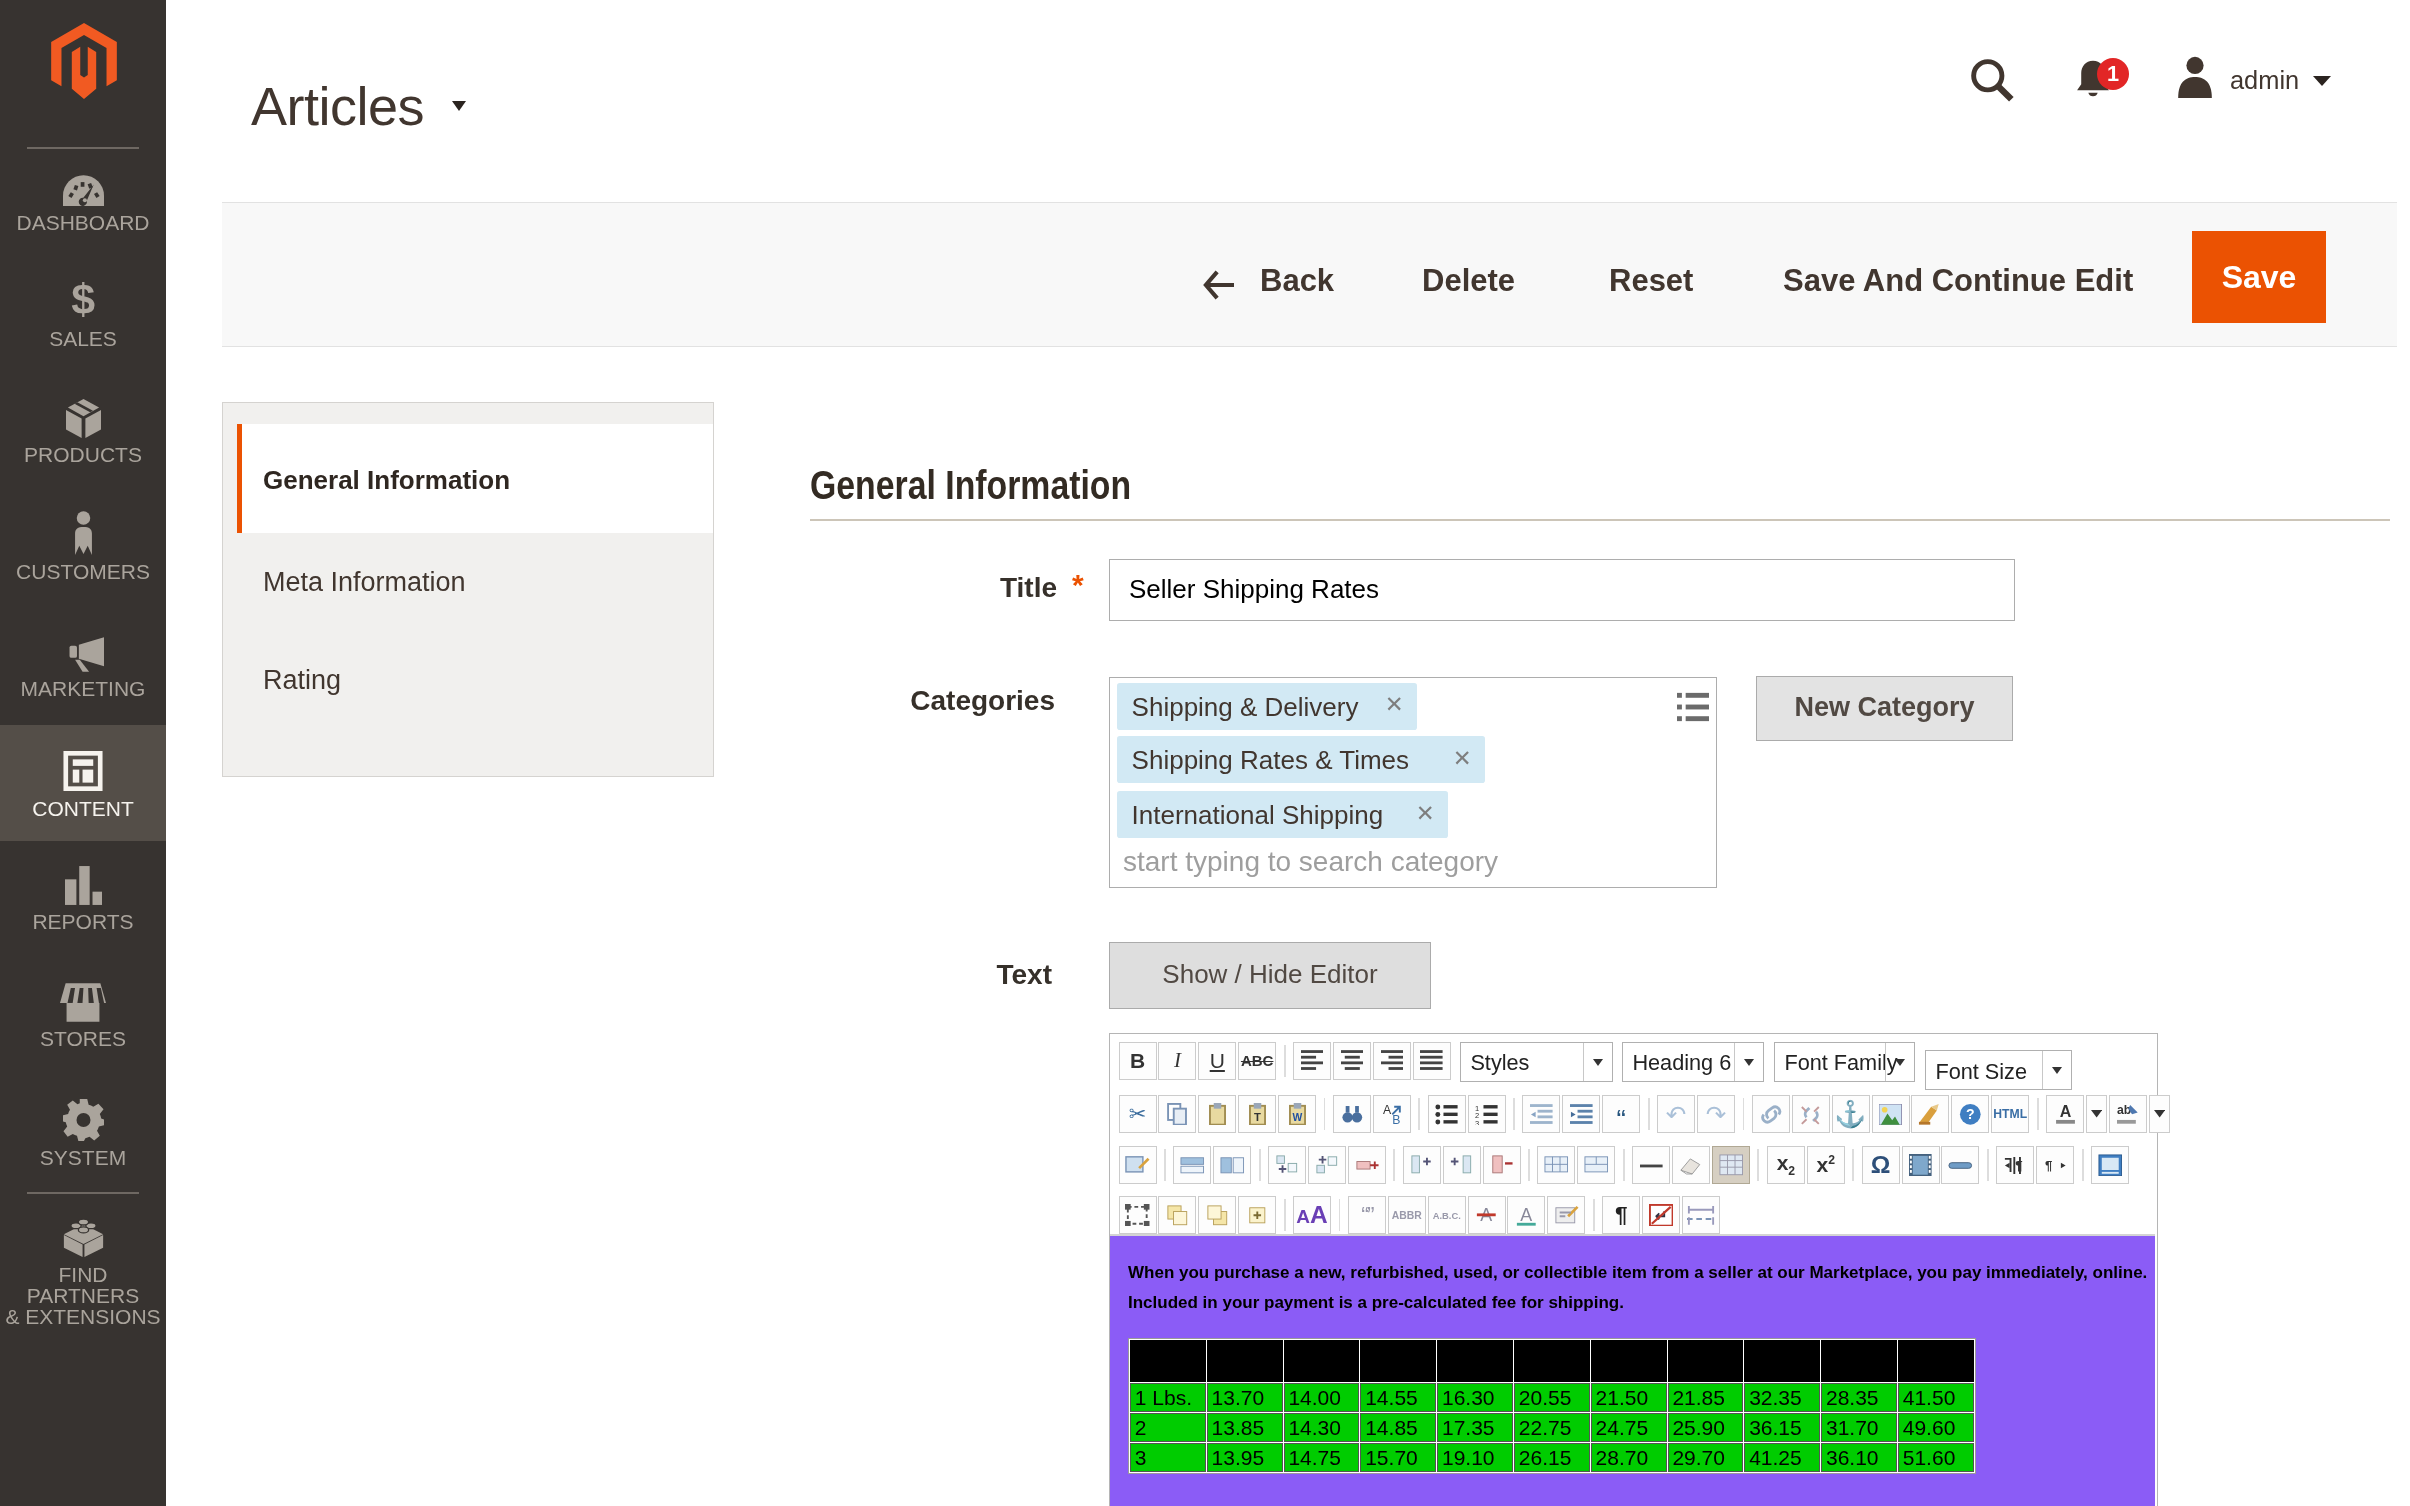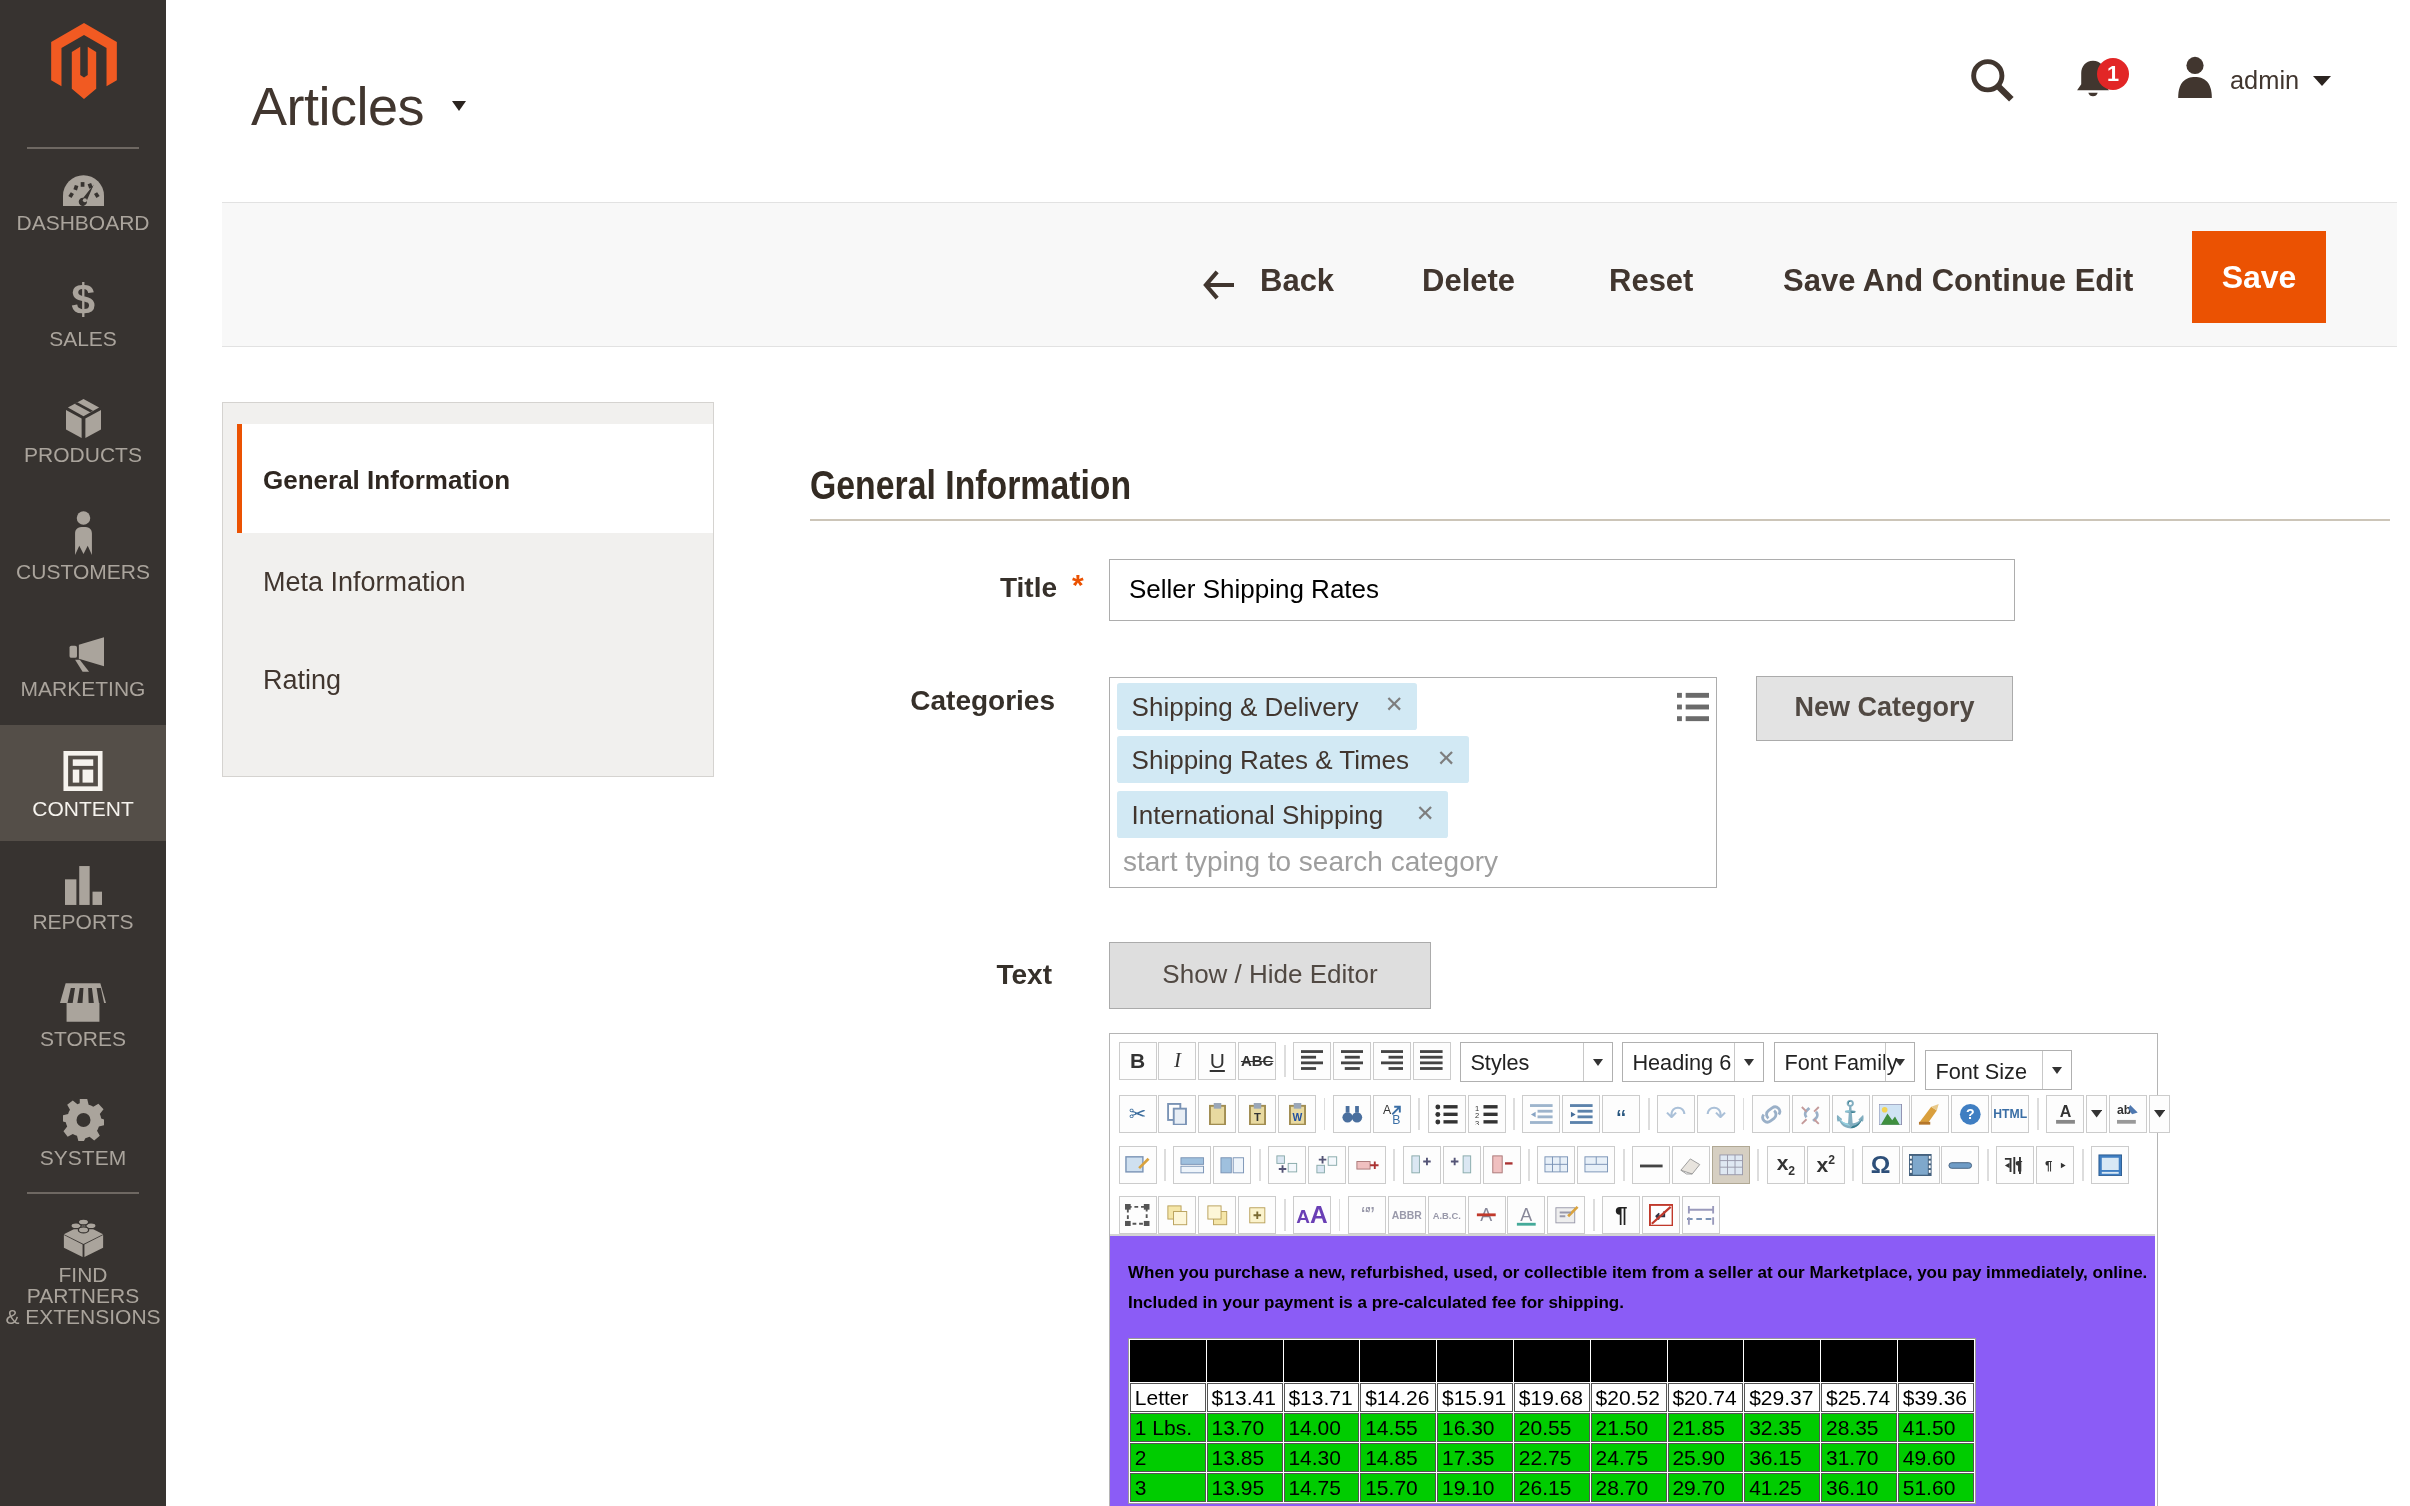--- a/index.html
+++ b/index.html
@@ -229,21 +229,21 @@
 <div class="req abs" style="left:1072px;top:568px;">*</div>
 <div id="titleinput">
     <span>Seller Shipping Rates</span>
   </div>
 <div class="flabel" style="left:810px;top:685px;width:245px;">Categories</div>
 <div id="catbox">
   <div class="tag" style="top:4.7px;width:300px;">
       <span class="tx">Shipping &amp; Delivery</span>
       <span class="x" style="right:13px">✕</span>
     </div>
-  <div class="tag" style="top:58px;width:352px;">
+  <div class="tag" style="top:58px;width:352px;padding-left:16px;">
       <span class="tx">Shipping Rates &amp; Times</span>
       <span class="x" style="right:13px">✕</span>
     </div>
   <div class="tag" style="top:113px;width:331px;">
       <span class="tx">International Shipping</span>
       <span class="x" style="right:13px">✕</span>
     </div>
 </div>
 <div id="typed" class="abs" style="left:1123px;top:846px;">start typing to search category</div>
 <svg class="abs" style="left:1677px;top:689px" width="32" height="36" viewBox="0 0 17 19">
@@ -744,33 +744,20 @@
             <td></td>
             <td></td>
             <td></td>
             <td></td>
             <td></td>
             <td></td>
             <td></td>
             <td></td>
             <td></td>
             <td></td>
-          </tr>
-      <tr class="wr">
-            <td>Letter</td>
-            <td>$13.41</td>
-            <td>$13.71</td>
-            <td>$14.26</td>
-            <td>$15.91</td>
-            <td>$19.68</td>
-            <td>$20.52</td>
-            <td>$20.74</td>
-            <td>$29.37</td>
-            <td>$25.74</td>
-            <td>$39.36</td>
           </tr>
       <tr class="gr">
             <td>1 Lbs.</td>
             <td>13.70</td>
             <td>14.00</td>
             <td>14.55</td>
             <td>16.30</td>
             <td>20.55</td>
             <td>21.50</td>
             <td>21.85</td>

